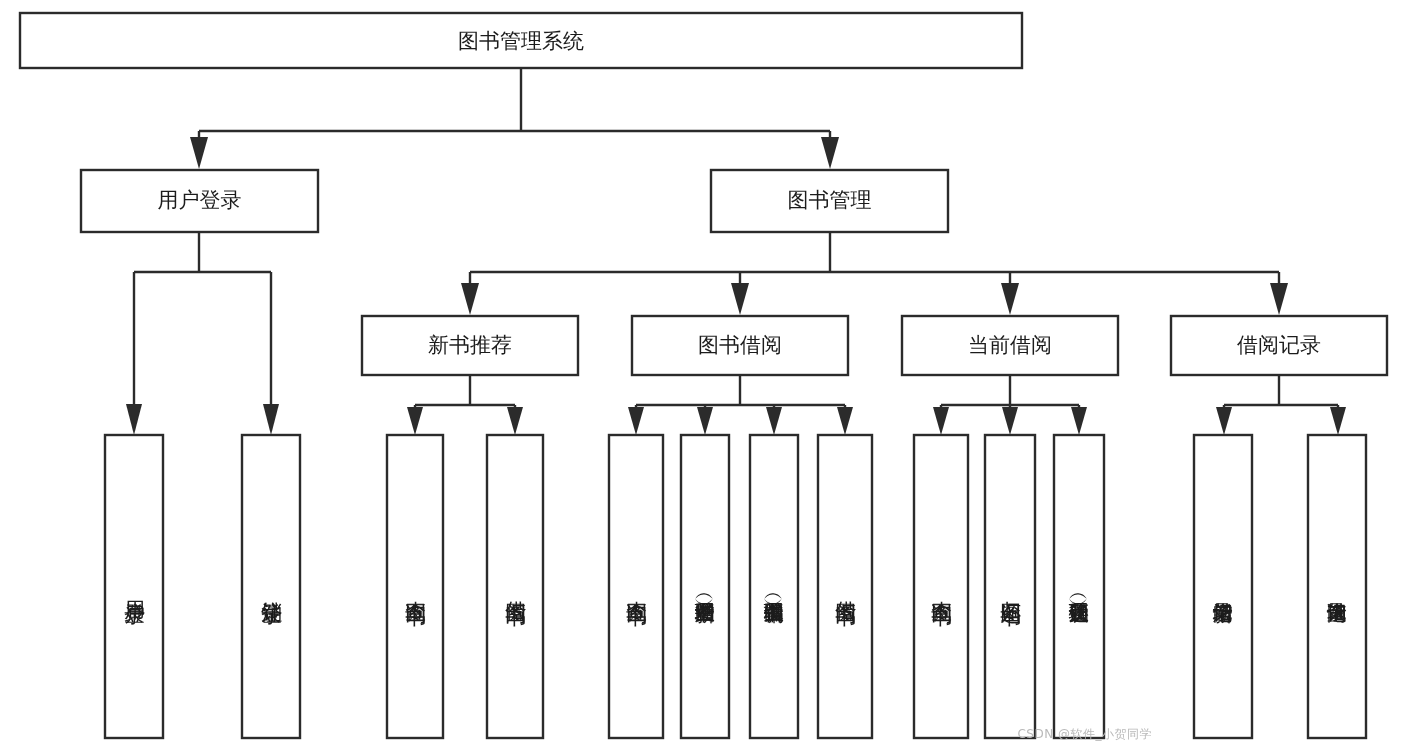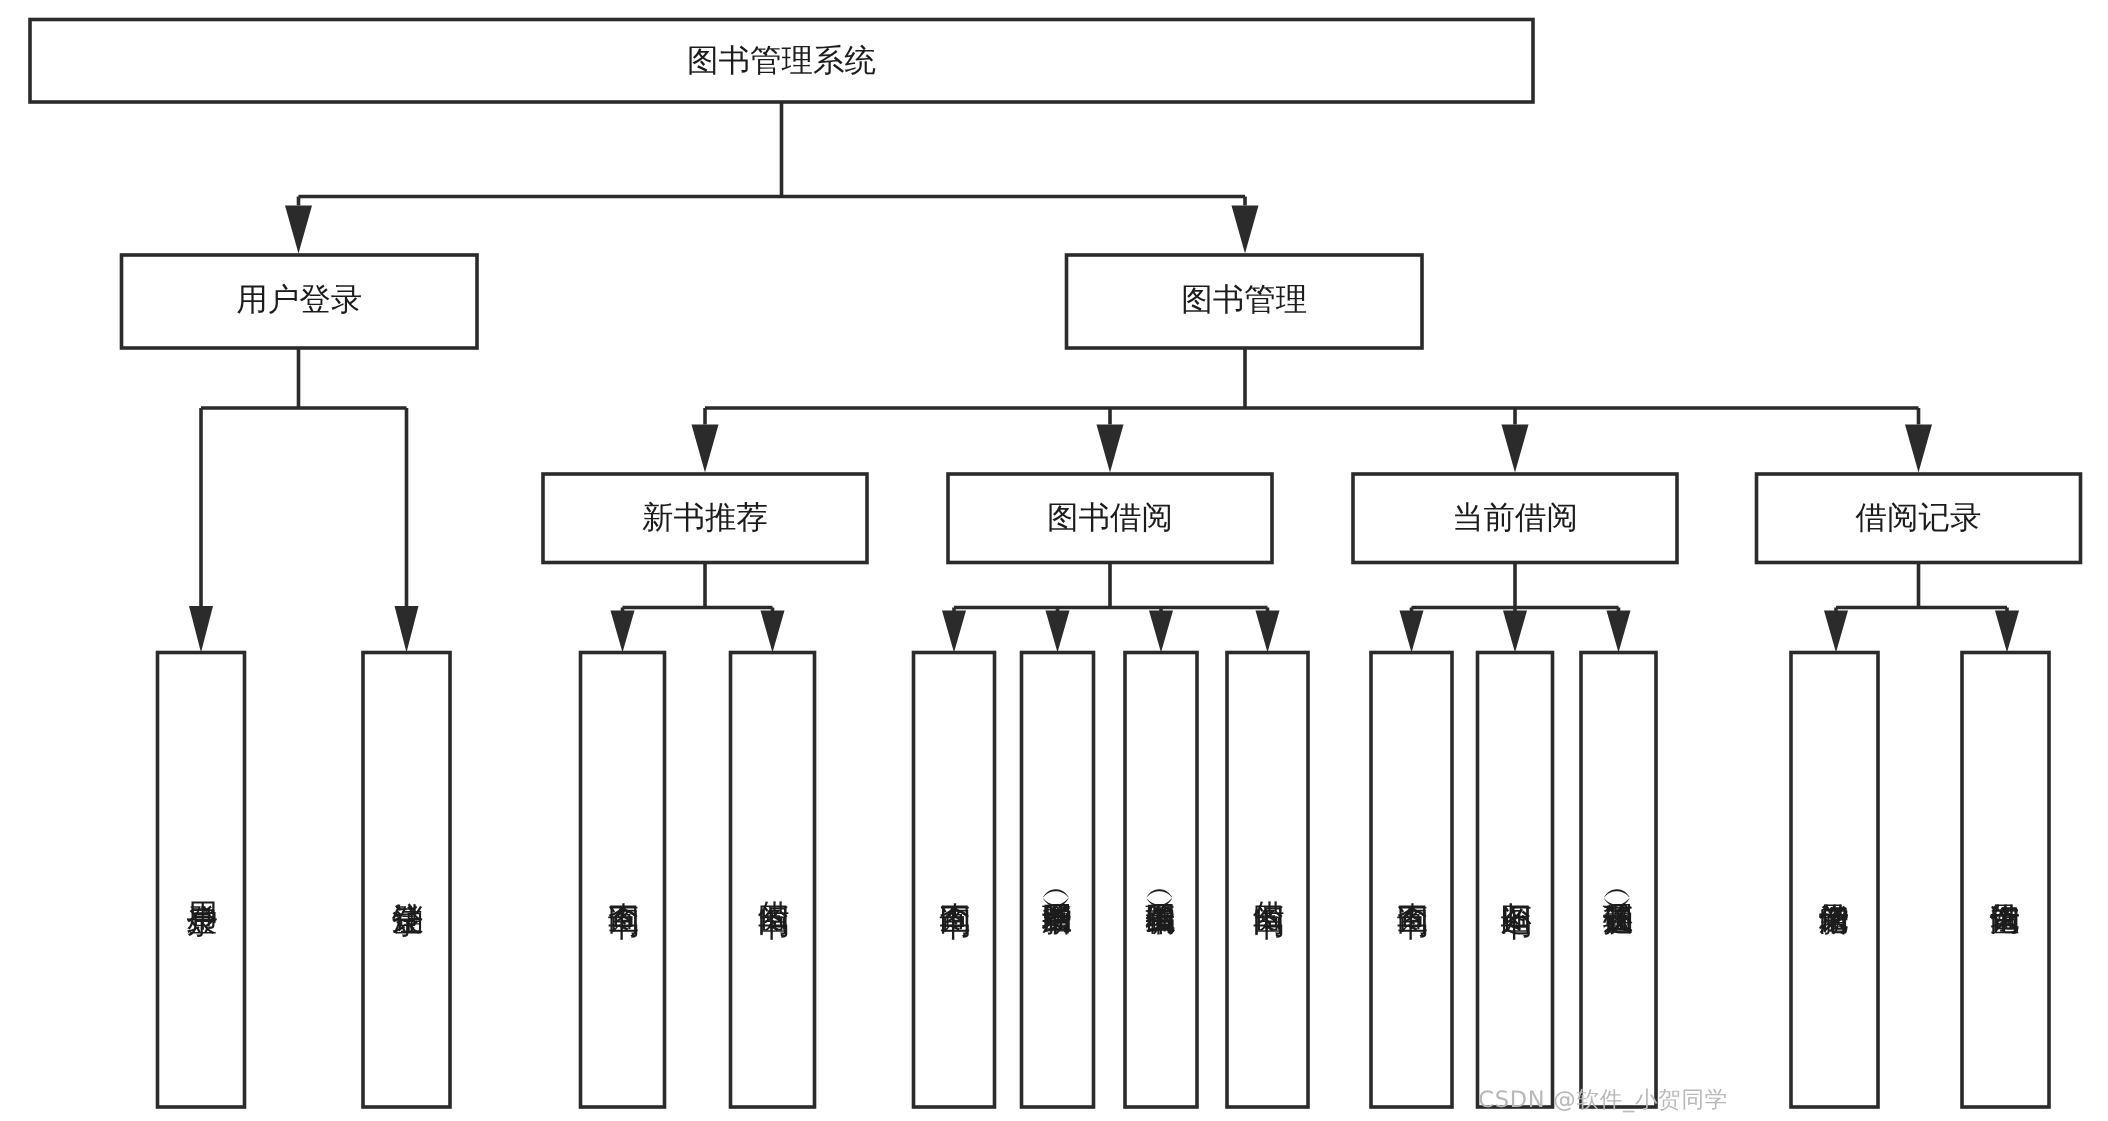--- a/index.html
+++ b/index.html
@@ -66,21 +66,21 @@
   }
   .vlabel.tight {
     font-size: 20px;
     letter-spacing: 0px;
   }
   .watermark {
     position: absolute;
     right: 8px;
     bottom: 4px;
     font-family: "DejaVu Sans", "Liberation Sans", sans-serif;
-    font-size: 15px;
+    font-size: 12px;
     color: #b9b9b9;
     letter-spacing: 0.5px;
     user-select: none;
   }
 </style>
 </head>
 <body>
 
 <div id="diagram-root">
 

